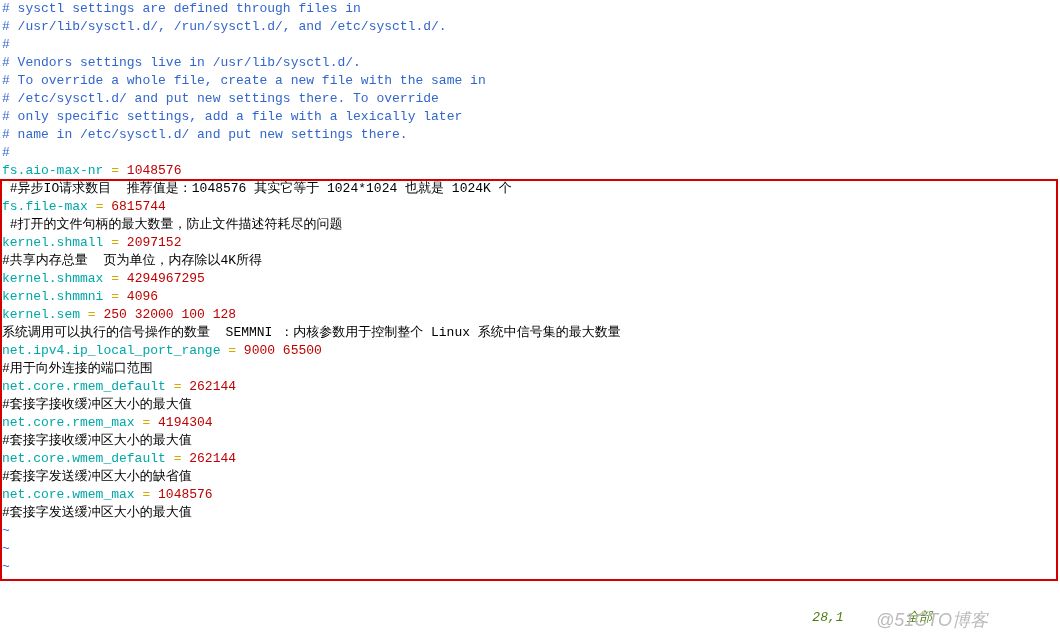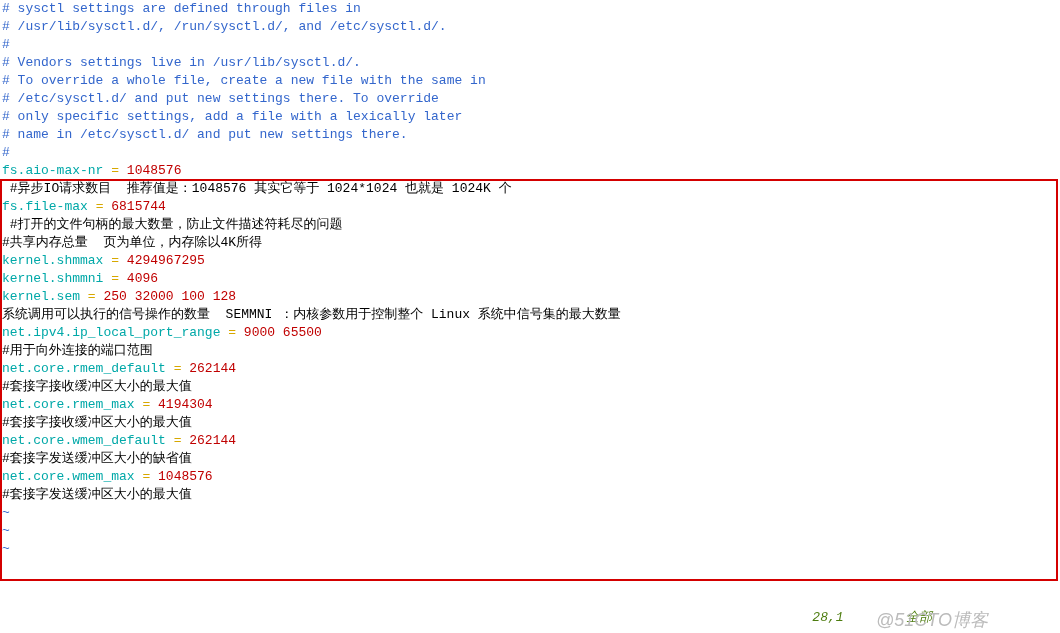--- a/index.html
+++ b/index.html
@@ -29,20 +29,21 @@
   <div class="line comment"># only specific settings, add a file with a lexically later</div>
   <div class="line comment"># name in /etc/sysctl.d/ and put new settings there.</div>
   <div class="line comment">#</div>
 
   <div class="line"><span class="keyname">fs.aio-max-nr</span><span class="op"> = </span><span class="num">1048576</span></div>
   <div class="line txt"> #异步IO请求数目  推荐值是：1048576 其实它等于 1024*1024 也就是 1024K 个</div>
 
   <div class="line"><span class="keyname">fs.file-max</span><span class="op"> = </span><span class="num">6815744</span></div>
   <div class="line txt"> #打开的文件句柄的最大数量，防止文件描述符耗尽的问题</div>
 
+  <div class="line"><span class="keyname">kernel.shmall</span><span class="op"> = </span><span class="num">2097152</span></div>
   <div class="line txt">#共享内存总量  页为单位，内存除以4K所得</div>
 
   <div class="line"><span class="keyname">kernel.shmmax</span><span class="op"> = </span><span class="num">4294967295</span></div>
   <div class="line"><span class="keyname">kernel.shmmni</span><span class="op"> = </span><span class="num">4096</span></div>
   <div class="line"><span class="keyname">kernel.sem</span><span class="op"> = </span><span class="num">250 32000 100 128</span></div>
   <div class="line txt">系统调用可以执行的信号操作的数量  SEMMNI ：内核参数用于控制整个 Linux 系统中信号集的最大数量</div>
 
   <div class="line"><span class="keyname">net.ipv4.ip_local_port_range</span><span class="op"> = </span><span class="num">9000 65500</span></div>
   <div class="line txt">#用于向外连接的端口范围</div>
 

